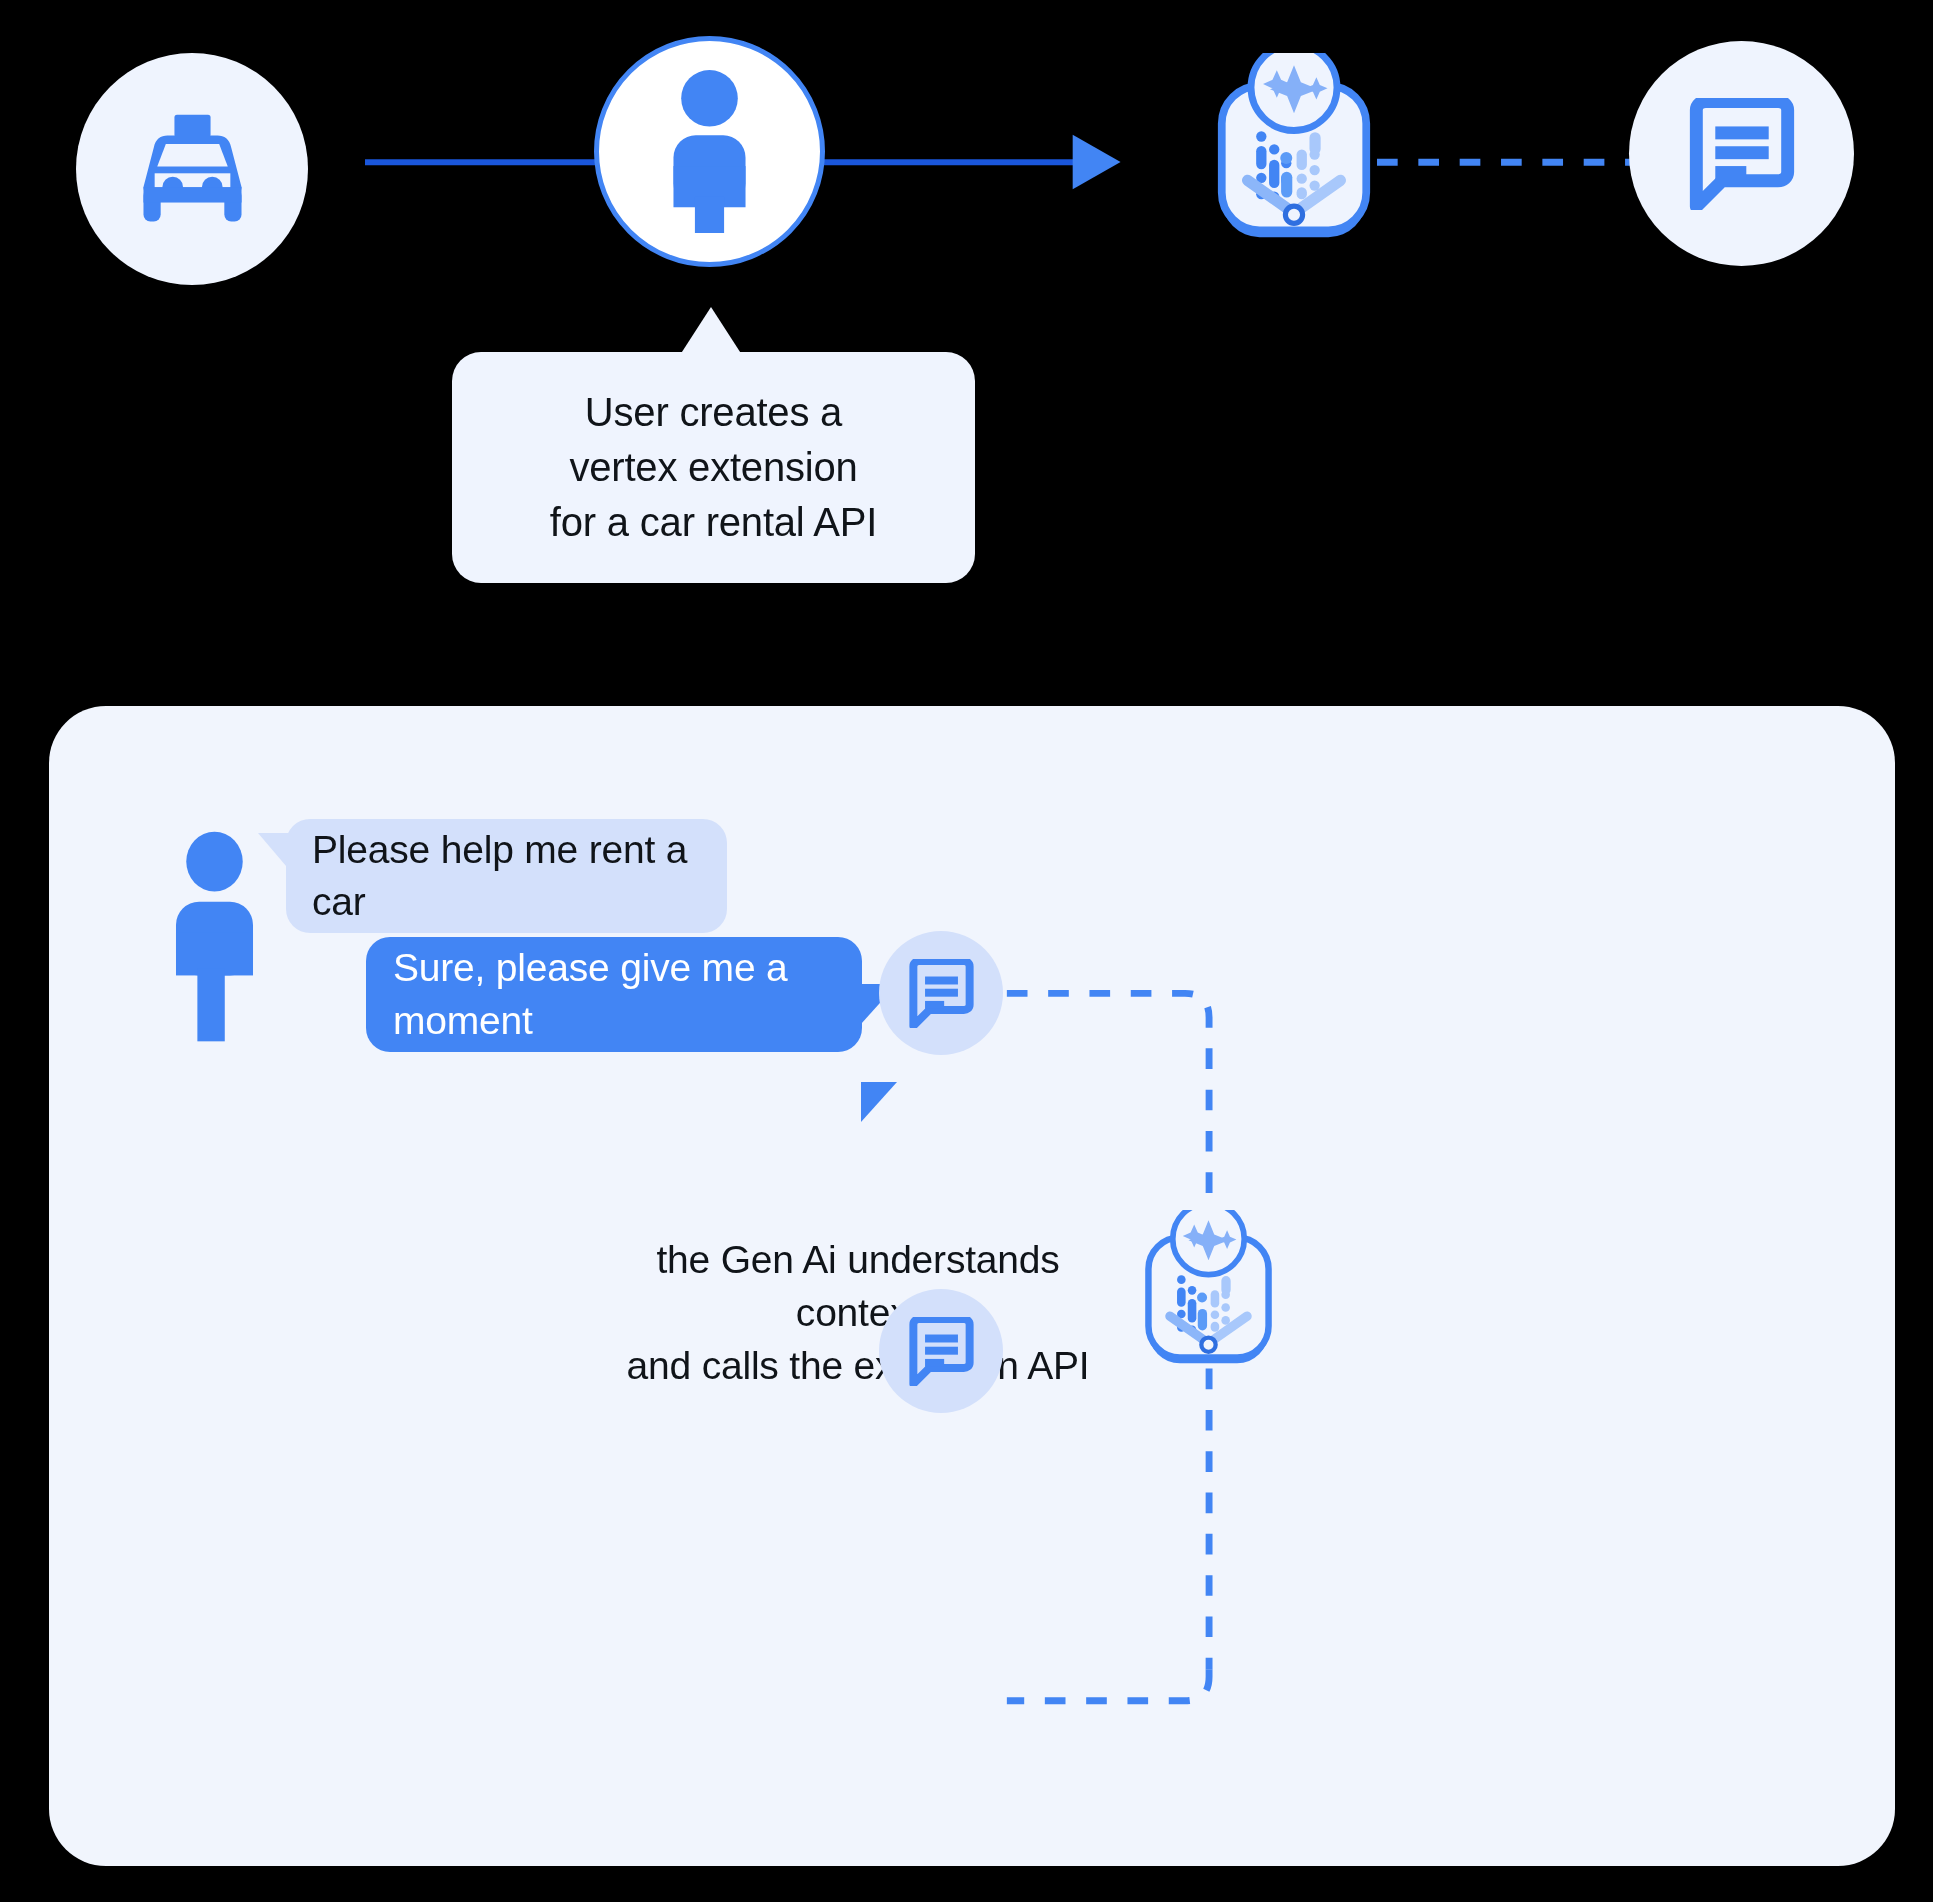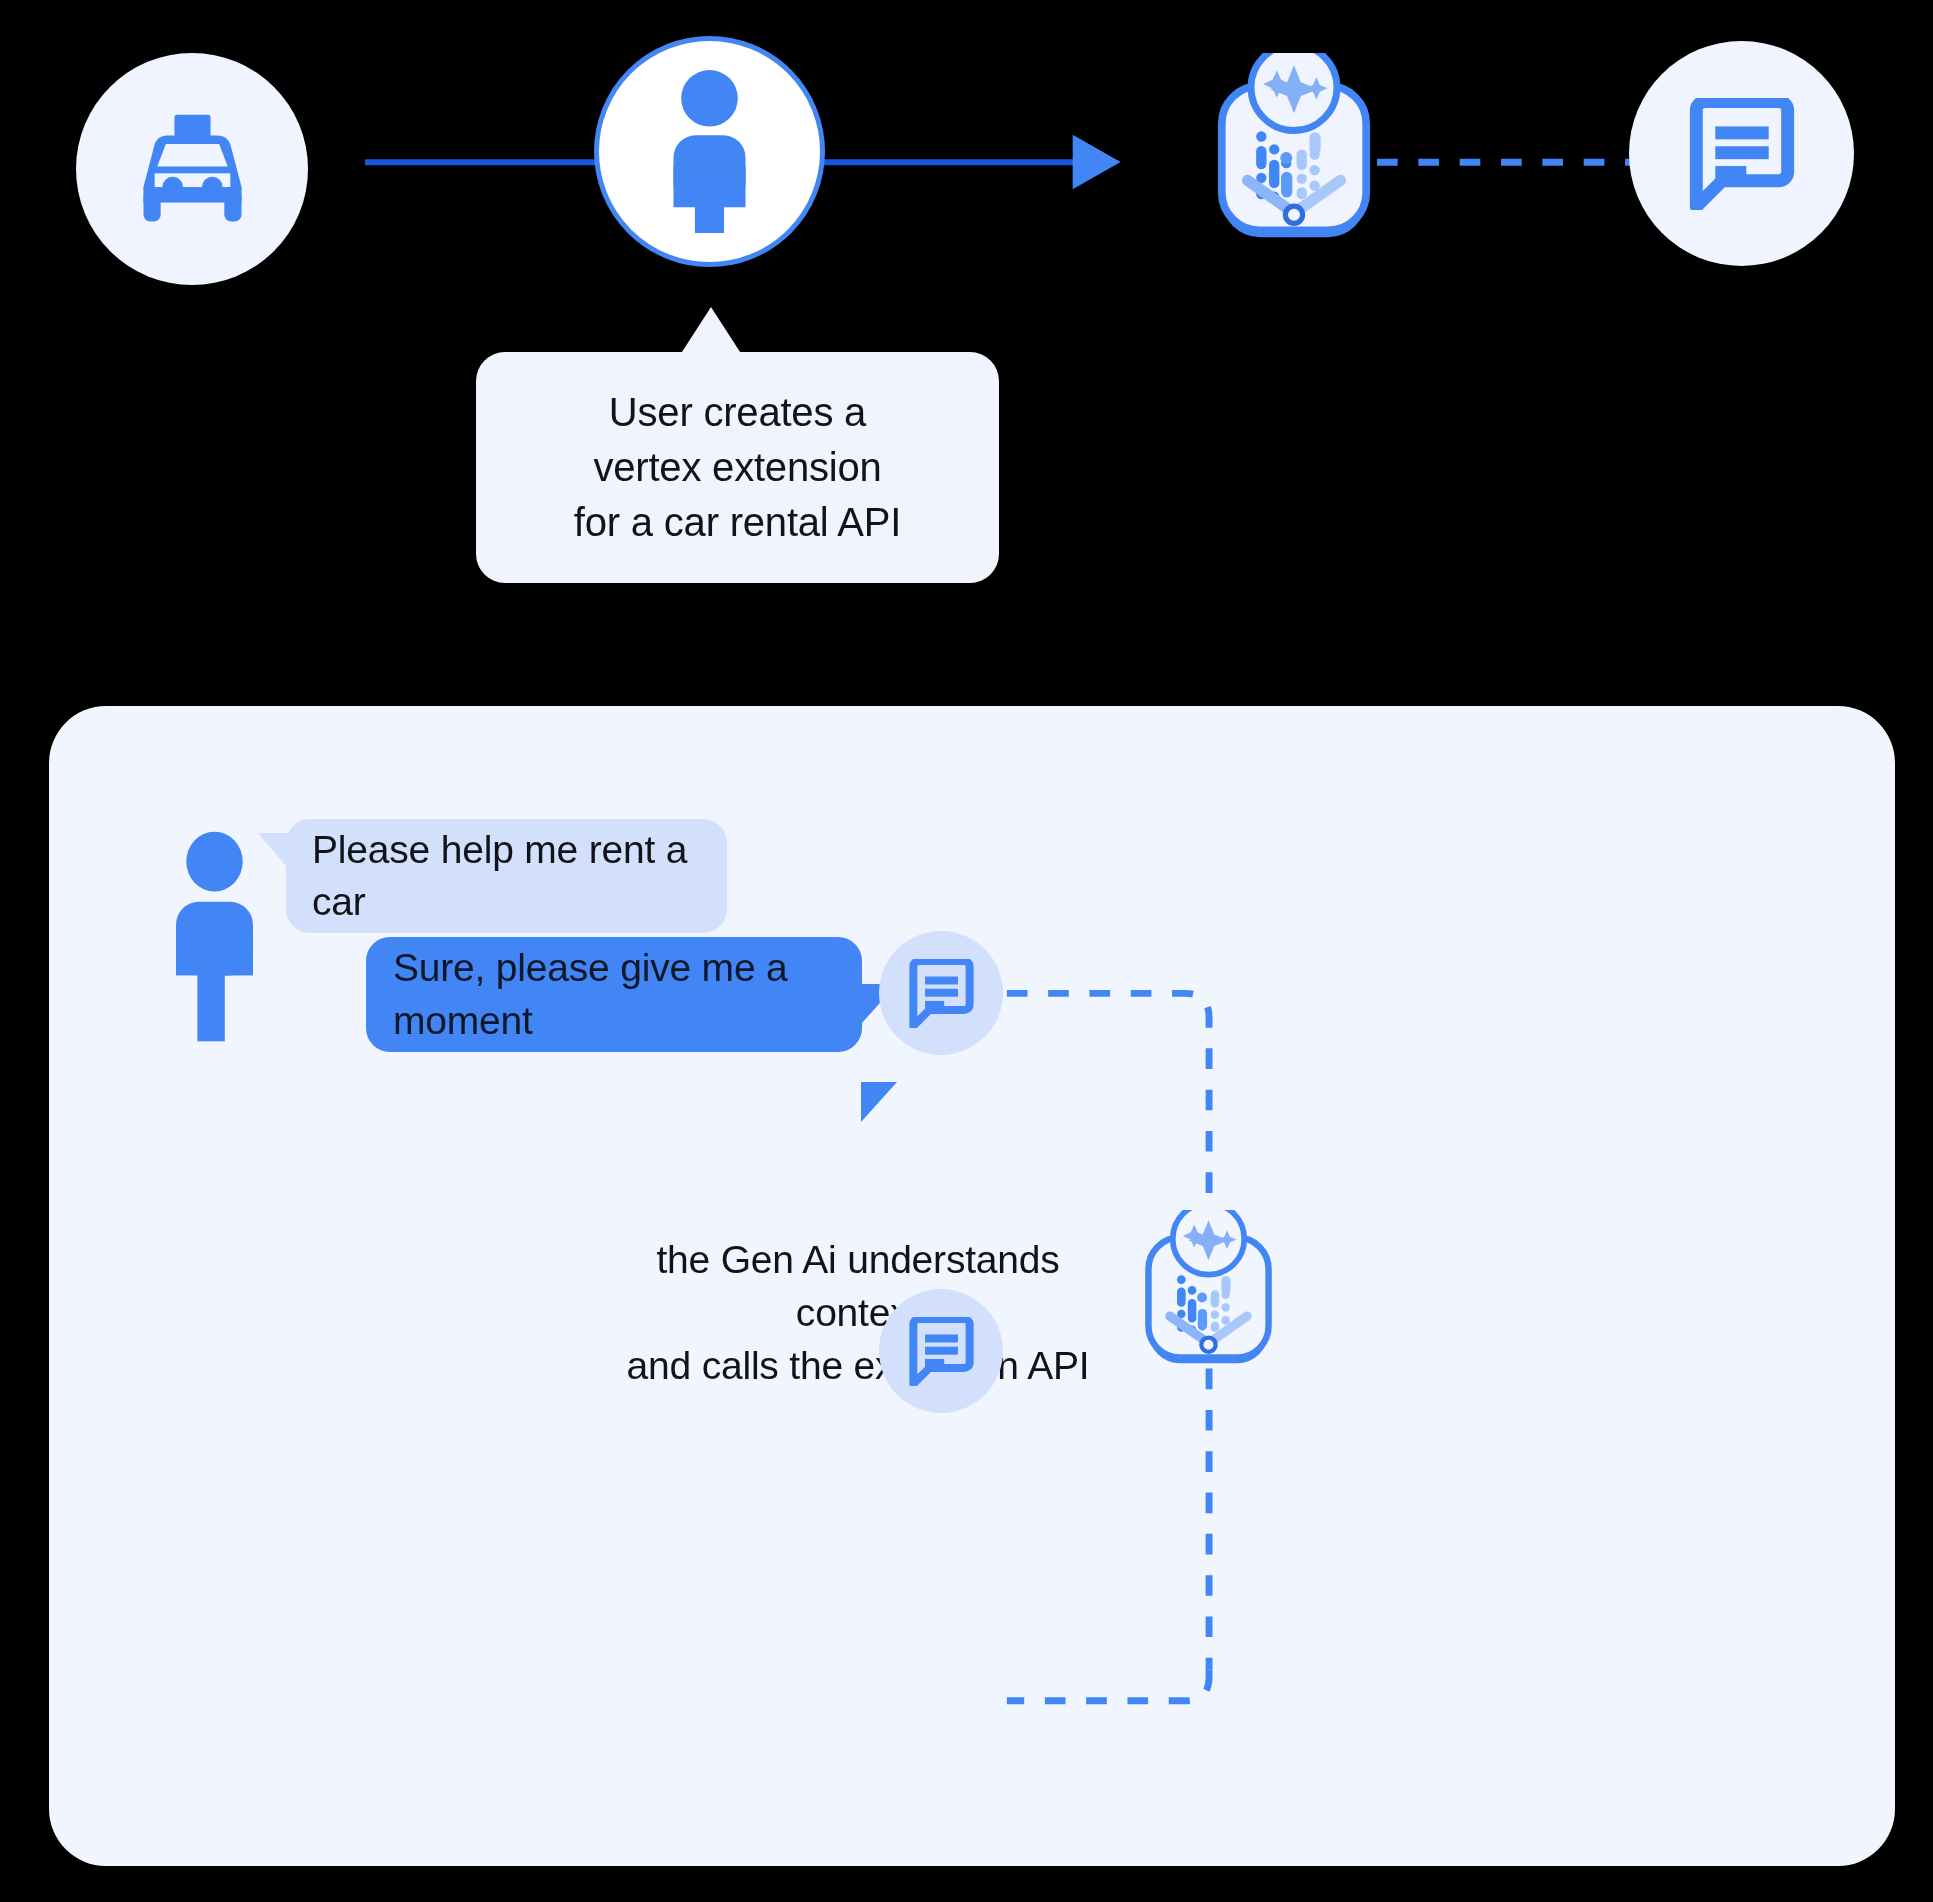--- a/index.html
+++ b/index.html
@@ -74,21 +74,20 @@
     top: 352px;
     width: 523px;
     height: 231px;
     background: #eff4fe;
     border-radius: 29px;
     display: flex;
     align-items: center;
     justify-content: center;
     text-align: center;
     z-index: 2;
-    margin-left: 24px;
   }
   #callout-text {
     font-size: 40px;
     line-height: 1.38;
     color: #101419;
     letter-spacing: -0.2px;
     white-space: pre-line;
     font-weight: 400;
   }
   #callout-tail {
@@ -167,21 +166,21 @@
     left: 317px;
     top: 231px;
     width: 496px;
     height: 115px;
     background: #4285f4;
     border-radius: 24px;
     display: flex;
     align-items: center;
     padding: 0 27px;
   }
-  #bubble-assistant-1 .bubble-text { color: #0f172a; }
+  #bubble-assistant-1 .bubble-text { color: #ffffff; }
   #bubble-assistant-1-tail {
     position: absolute;
     left: 812px;
     top: 278px;
     width: 0; height: 0;
     border-top: 0 solid transparent;
     border-bottom: 40px solid transparent;
     border-left: 36px solid #4285f4;
     z-index: 2;
   }

